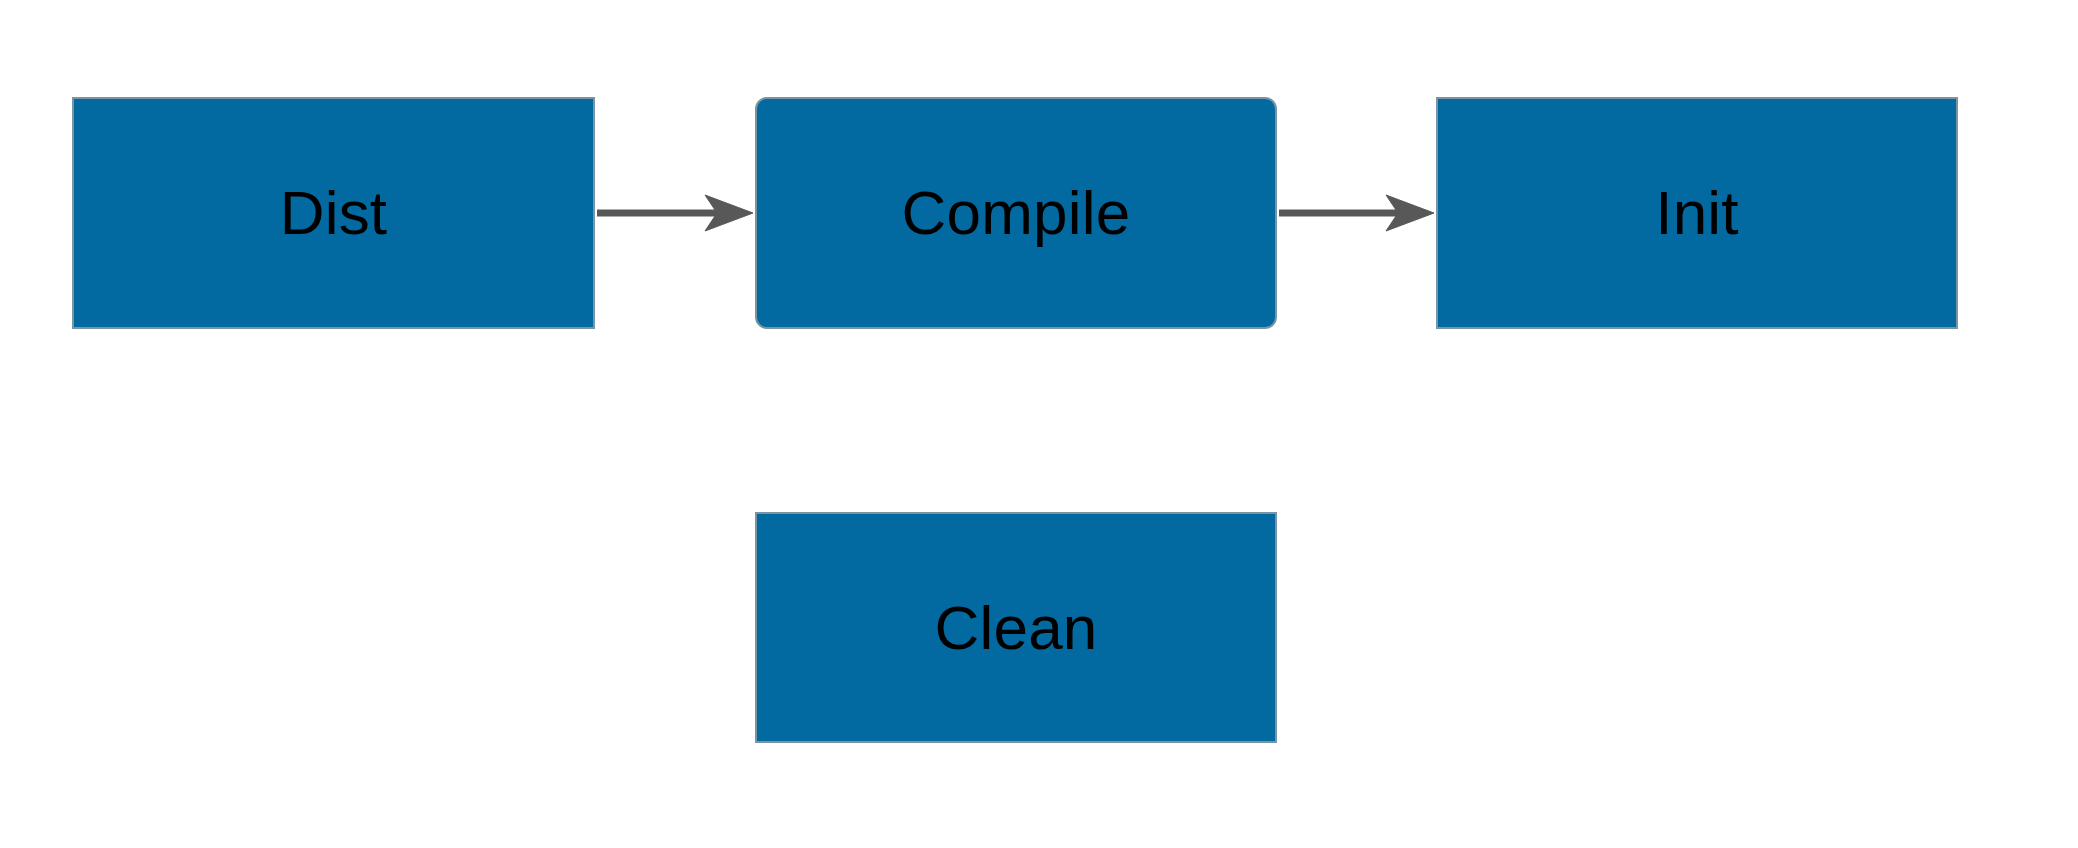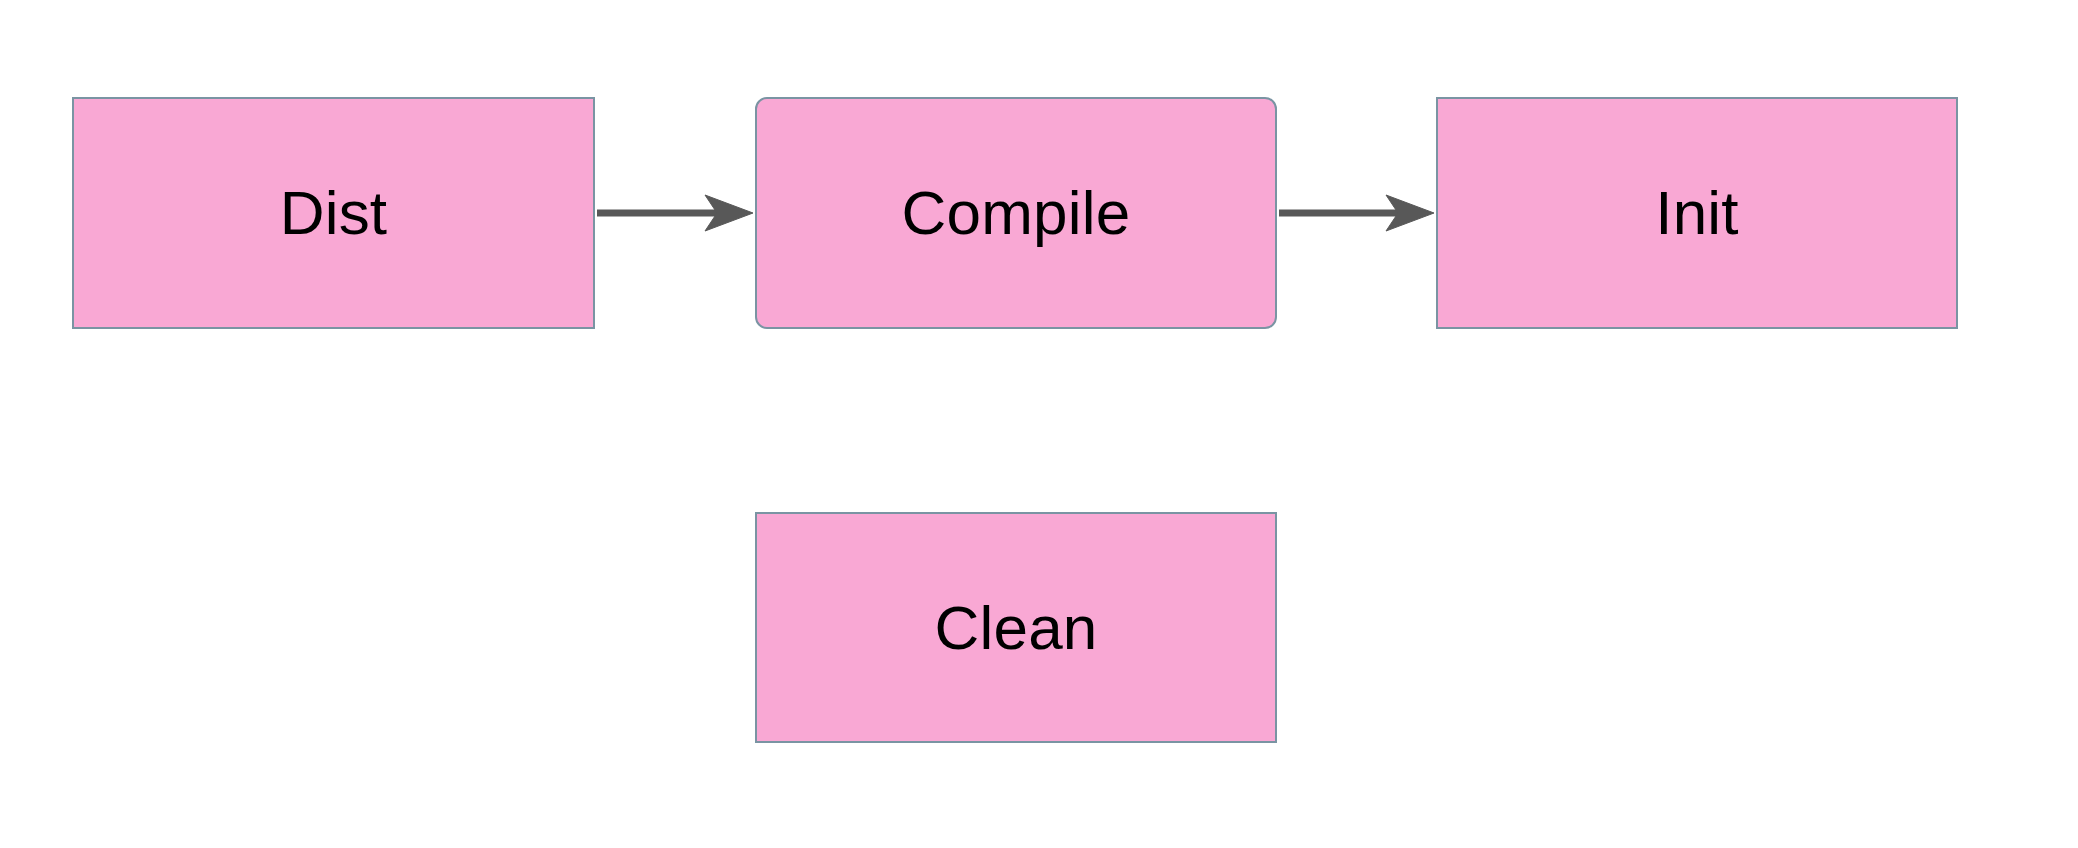--- a/index.html
+++ b/index.html
@@ -14,21 +14,21 @@
   #canvas {
     position: relative;
     width: 2078px;
     height: 848px;
     background: #ffffff;
     overflow: hidden;
   }
   .node {
     position: absolute;
     box-sizing: border-box;
-    background: #f9a8d4;
+    background: #0369a1;
     border: 2px solid #7a94a3;
     display: flex;
     align-items: center;
     justify-content: center;
     text-align: center;
   }
   .node-label {
     font-family: "Liberation Sans", sans-serif;
     font-size: 62px;
     font-weight: 400;

